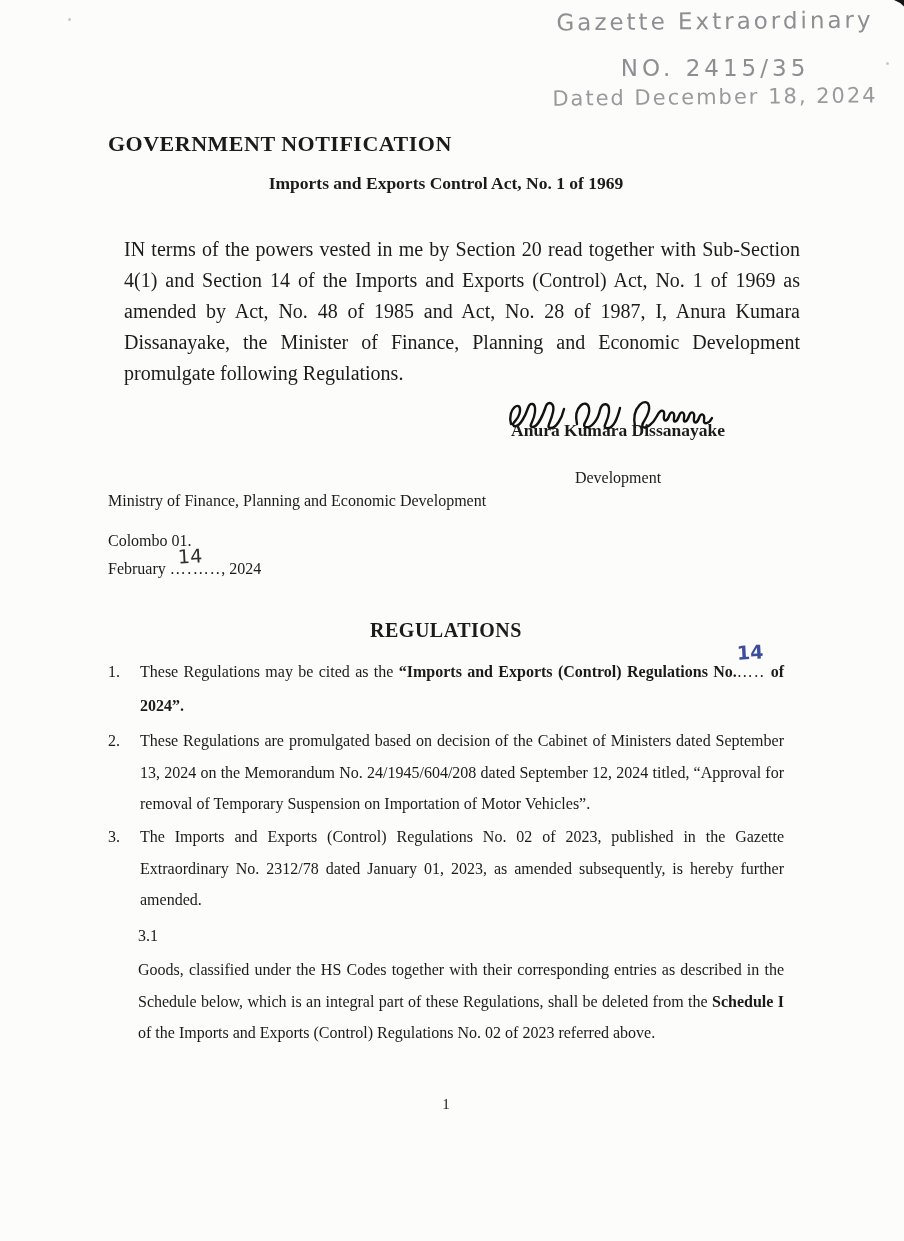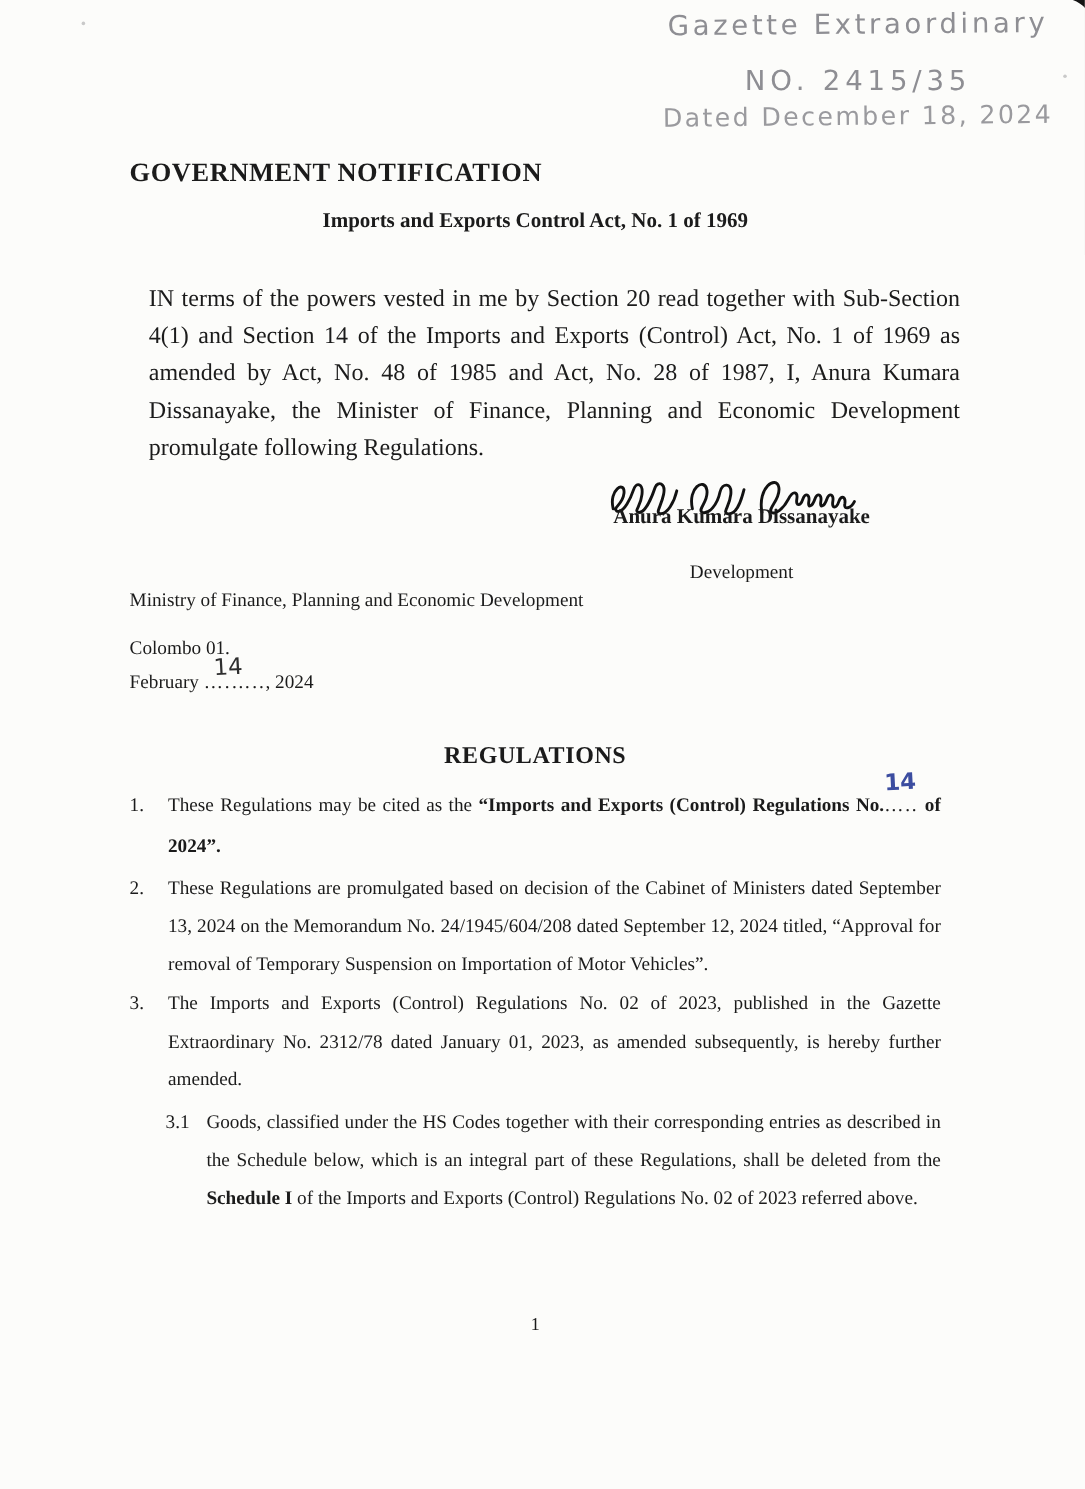--- a/index.html
+++ b/index.html
@@ -118,21 +118,21 @@
   <div class="li li2" style="top:725px;left:108px;width:676px;">
     <span class="num">2.</span>
     <div class="li-text">These Regulations are promulgated based on decision of the Cabinet of Ministers dated September 13, 2024 on the Memorandum No. 24/1945/604/208 dated September 12, 2024 titled, “Approval for removal of Temporary Suspension on Importation of Motor Vehicles”.</div>
   </div>
 
   <div class="li li3" style="top:821px;left:108px;width:676px;">
     <span class="num">3.</span>
     <div class="li-text">The Imports and Exports (Control) Regulations No. 02 of 2023, published in the Gazette Extraordinary No. 2312/78 dated January 01, 2023, as amended subsequently, is hereby further amended.</div>
   </div>
 
-  <div class="li li3" style="top:920px;left:138px;width:646px;">
+  <div class="li li3" style="top:920px;left:138px;width:646px;flex-direction:column;">
     <span class="num" style="flex-basis:34px;">3.1</span>
     <div class="li-text">
       <span>Goods, classified under the HS Codes together with their corresponding entries as described in the Schedule below, which is an integral part of these Regulations, shall be deleted from the </span><b>Schedule I</b><span> of the Imports and Exports (Control) Regulations No. 02 of 2023 referred above.</span>
     </div>
   </div>
 
   <div class="pgnum">1</div>
 
 </div>
 

